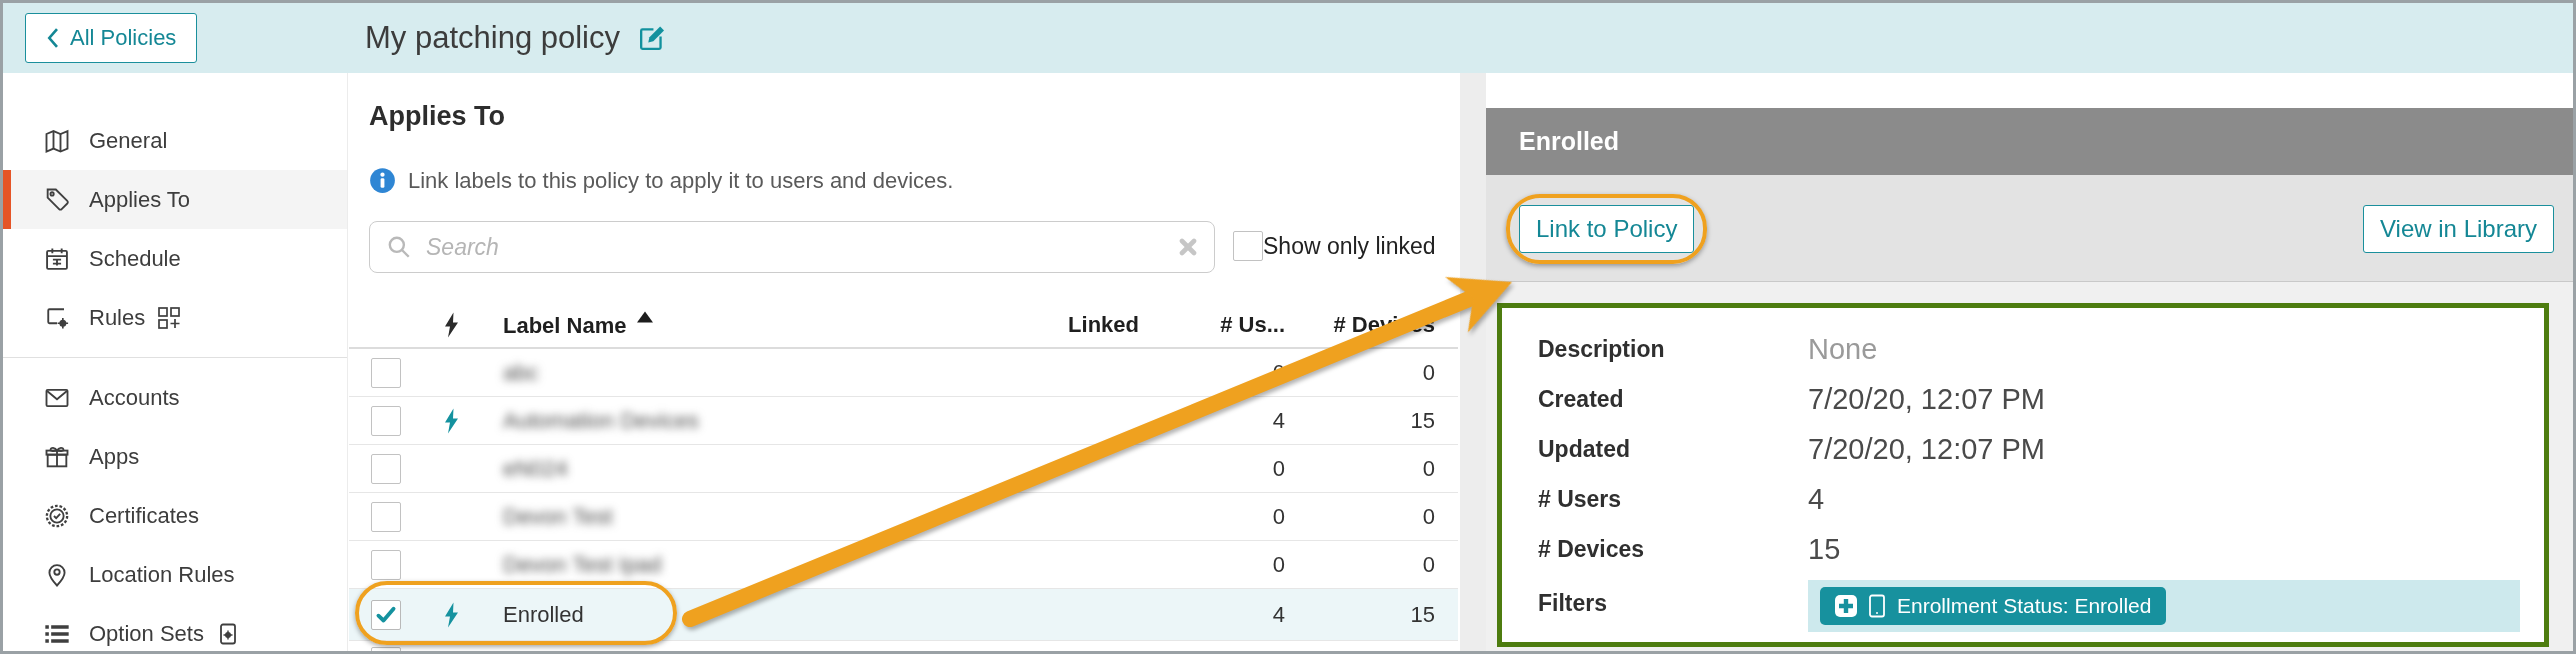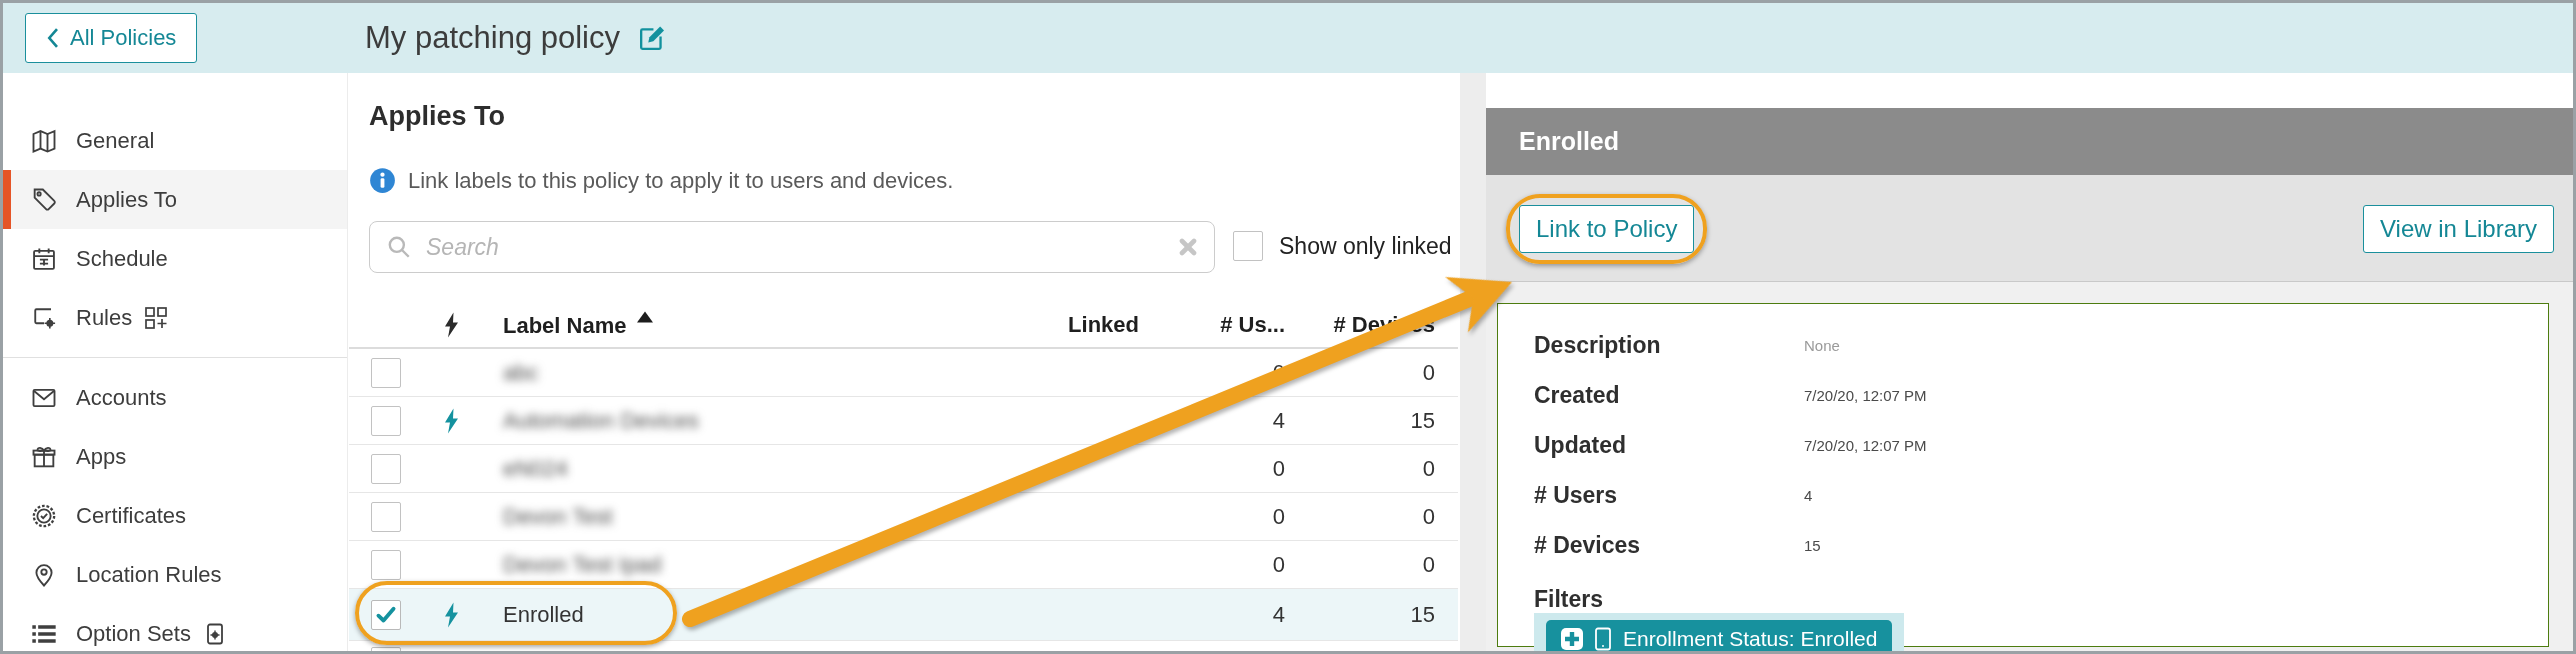--- a/index.html
+++ b/index.html
@@ -18,21 +18,21 @@
   .topbar-right { position:absolute; right:0; top:0; height:70px; display:flex; align-items:center; }
   .unsent { font-size:23px; color:#2d2d2d; margin-right:22px; }
   .unsent b { font-weight:700; }
   .activate-btn { height:54px; background:#12919e; color:#fff; border:none; border-radius:4px 0 0 4px;
                   font-size:23px; font-weight:600; padding:0 20px 0 24px; margin-right:-4px; cursor:pointer;
                   font-family:"Liberation Sans", sans-serif; }
 
   
   .sidebar { position:absolute; left:0; top:70px; width:345px; height:578px; background:#fff;
              border-right:1px solid #ececec; padding-top:38px; }
-  .side-item { position:relative; height:59px; display:flex; align-items:center; padding-left:27px;
+  .side-item { position:relative; height:59px; display:flex; align-items:center; padding-left:40px;
                font-size:22px; color:#3d3d3d; cursor:pointer; }
   .side-item .sicon { width:28px; height:28px; margin-right:18px; flex:none; }
   .side-item.active { background:#f4f4f4; }
   .side-item.active::before { content:""; position:absolute; left:0; top:0; bottom:0; width:8px; background:#e55426; }
   .side-divider { height:0; border-top:1px solid #e0e0e0; margin:10px 0; }
   .suffix-icon { width:24px; height:24px; margin-left:12px; }
   .sicon svg, .suffix-icon svg { width:100%; height:100%; }
 
   
   .content { position:absolute; left:346px; top:70px; width:1137px; height:578px; background:#fff; overflow:hidden; }
@@ -44,21 +44,21 @@
 
   .search-box { position:absolute; left:20px; top:148px; width:846px; height:52px; background:#fff;
                 border:1px solid #ccc; border-radius:8px; display:flex; align-items:center; padding:0 16px; }
   .search-box input { flex:1; border:none; outline:none; font-size:23px; font-style:italic; color:#555;
                       font-family:"Liberation Sans", sans-serif; background:transparent; }
   .search-box input::placeholder { color:#b5b5b5; }
   .mag-icon { width:26px; height:26px; margin-right:14px; flex:none; }
   .clear-icon { width:20px; height:20px; flex:none; cursor:pointer; }
 
   .cb { width:30px; height:30px; background:#fff; border:1px solid #c2c2c2; border-radius:2px; flex:none; }
-  .show-linked { position:absolute; left:884px; top:158px; display:flex; align-items:center; gap:16px; cursor:pointer; }
+  .show-linked { position:absolute; left:884px; top:158px; display:flex; align-items:center; cursor:pointer; }
   .show-linked .lbl { font-size:23px; color:#222; }
 
   
   .ltable { position:absolute; left:0; top:230px; width:1109px; }
   .t-head { position:relative; height:46px; border-bottom:2px solid #dcdcdc; font-weight:700; color:#1f1f1f; font-size:22px; }
   .t-row { position:relative; height:48px; border-bottom:1px solid #e6e6e6; font-size:22px; color:#333; }
   .t-row.hl { background:#ecf6f8; height:52px; }
   .c-check { position:absolute; left:22px; top:50%; transform:translateY(-50%); }
   .c-bolt  { position:absolute; left:92px; top:50%; transform:translateY(-50%); width:20px; height:27px; }
   .c-label { position:absolute; left:154px; top:50%; transform:translateY(-50%); white-space:nowrap; }
@@ -86,26 +86,26 @@
   .panel-page { position:absolute; left:0; top:209px; right:0; bottom:0; background:#f0f0f0; }
   .link-wrap { position:absolute; left:33px; top:30px; }
   .btn-sm { height:48px; padding:0 16px; font-size:24px; font-family:"Liberation Sans", sans-serif; }
   .link-oval { position:absolute; left:-13px; top:-11px; right:-13px; bottom:-11px; }
   .status-wrap { position:absolute; left:200px; top:0; height:107px; display:flex; align-items:center; gap:12px; }
   .status-icon { width:31px; height:31px; }
   .status-text { font-size:23px; color:#2f2f2f; }
   .view-wrap { position:absolute; right:22px; top:30px; }
 
   .detail-card { position:absolute; left:11px; top:230px; right:27px; bottom:4px; background:#fff;
-                 border:1px solid #4d7c0f; padding:16px 24px 0 36px; }
+                 border:5px solid #4d7c0f; padding:16px 24px 0 36px; }
   .detail-row { display:flex; align-items:center; height:50px; }
   .d-label { width:270px; flex:none; font-size:23px; font-weight:600; color:#2f2f2f; }
-  .d-value { font-size:15px; color:#4a4a4a;text-align:center; }
+  .d-value { font-size:29px; color:#4a4a4a;text-align:center; }
   .d-value.muted { color:#9a9a9a; }
-  .detail-row.filters { height:66px; align-items:flex-start; padding-top:6px;flex-direction:column; }
+  .detail-row.filters { height:66px; align-items:flex-start; padding-top:6px; }
   .filters-strip { flex:1; background:#cde9ed; padding:7px 12px; display:flex; align-items:center; }
   .filter-badge { display:inline-flex; align-items:center; gap:11px; background:#17919e; color:#fff;
                   border-radius:5px; padding:7px 15px; font-size:21px; }
   .badge-icon { width:22px; height:22px; flex:none; }
   .badge-icon.tablet { width:18px; height:24px; }
 
   .arrow-overlay { position:absolute; left:0; top:0; width:2570px; height:648px; pointer-events:none; z-index:50; }
 </style>
 </head>
 <body>

